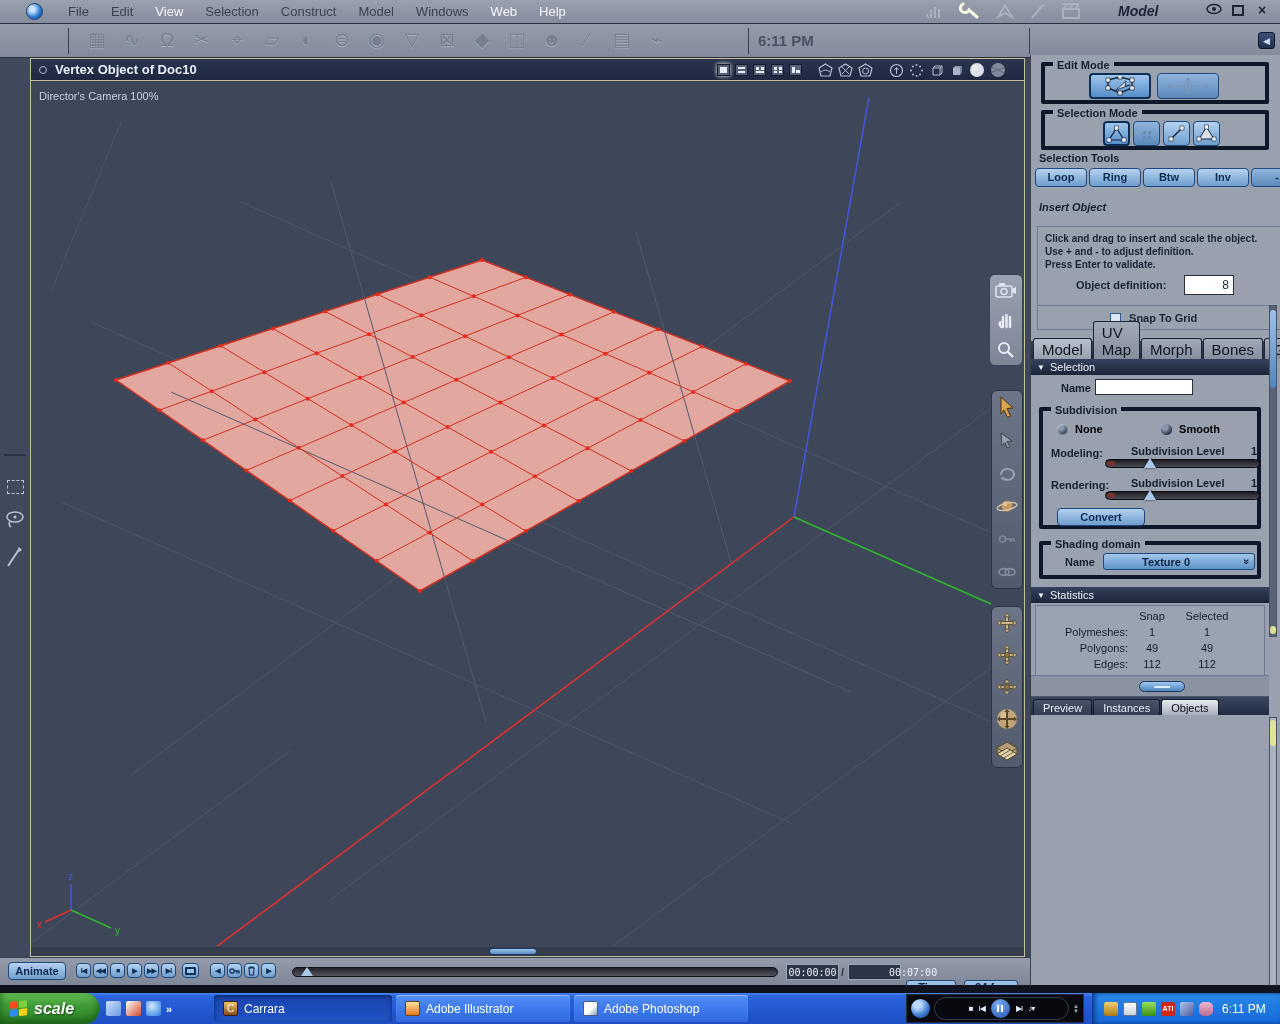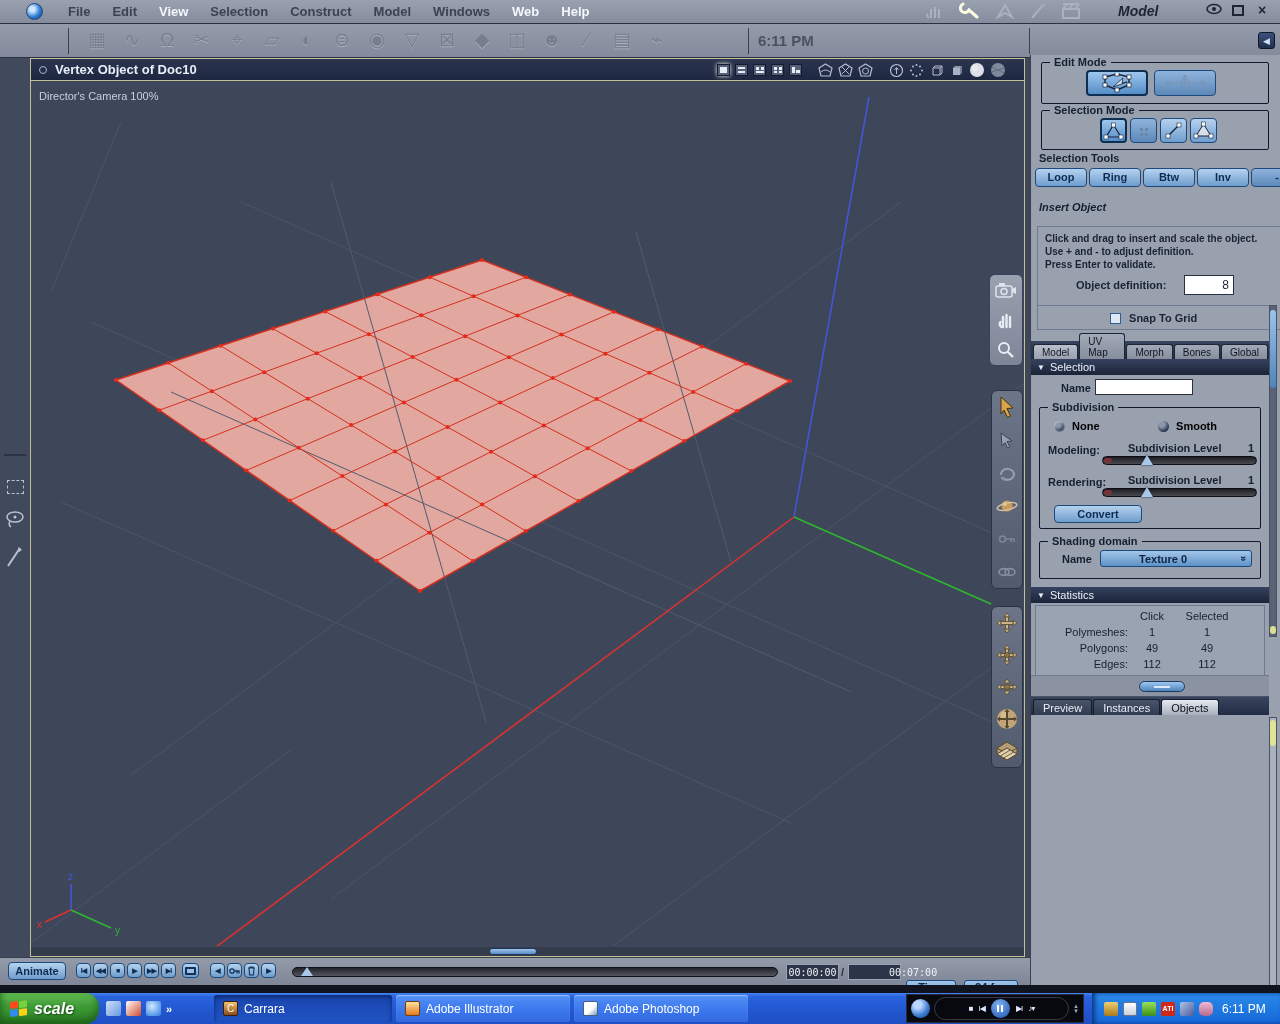--- a/index.html
+++ b/index.html
@@ -8,21 +8,21 @@
   #root { position:relative; width:1280px; height:1024px; background:#3e4759; }
 
   
   #menubar { position:absolute; left:0; top:0; width:1280px; height:24px;
     background:linear-gradient(#99a0af,#858c9d); border-bottom:1px solid #2a3142;
     display:flex; align-items:center; }
   #logo { width:17px; height:17px; border-radius:50%; margin-left:26px;
     background:radial-gradient(circle at 35% 35%, #cfe6ff 0 18%, #2f7fd4 55%, #0b3f86 100%);
     border:1px solid #23466e; }
   #menu-items { display:flex; margin-left:14px; gap:0; }
-  .menu-item { padding:3px 11px; color:#3c4250; font-weight:bold; font-size:13px; cursor:default; }
+  .menu-item { padding:3px 11px; color:#3c4250; font-weight:normal; font-size:13px; cursor:default; }
   .menu-item.bright { color:#f4f7fc; }
   #mode-icons { position:absolute; left:925px; top:1px; display:flex; gap:14px; align-items:center; }
   .mode-ico svg { display:block; }
   #mode-label { position:absolute; left:1118px; top:3px; font-style:italic; font-weight:bold;
     font-size:14px; color:#1c2435; }
   #win-btns { position:absolute; right:10px; top:3px; display:flex; gap:10px; align-items:center; color:#1c2435; }
   #win-btns .wb { width:16px; height:14px; text-align:center; line-height:14px; font-weight:bold; }
 
   
   #toolbar2 { position:absolute; left:0; top:24px; width:1280px; height:34px;
@@ -69,21 +69,21 @@
     background:linear-gradient(#9aa2b1,#7d8597); border:1px solid #39425a; }
   #tool-pod { left:960px; top:308px; width:32px; padding:4px 0; gap:9px;
     background:linear-gradient(#6d7689,#525b6e); border:1px solid #2c3344; }
   #move-pod { left:960px; top:524px; width:32px; padding:4px 0; gap:8px;
     background:linear-gradient(#6d7689,#525b6e); border:1px solid #2c3344; }
   .pod-btn { width:26px; height:24px; display:flex; align-items:center; justify-content:center; }
 
   
   #right-panel { position:absolute; left:1030px; top:55px; width:250px; height:938px;
     background:#99a1af; border-left:1px solid #39414f; }
-  .grp { position:absolute; border:1px solid #0f172a; border-radius:2px; }
+  .grp { position:absolute; border:4px solid #0f172a; border-radius:2px; }
   .grp-legend { position:absolute; top:-7px; left:8px; background:#99a1af; padding:0 4px;
     font-weight:bold; color:#15202f; }
   .blue-btn { background:linear-gradient(#b5d2ef,#6f9dcd); border:1px solid #1d4a7c; border-radius:4px;
     color:#0e2c52; font-weight:bold; text-align:center; cursor:default; }
   .blue-btn.pressed { background:linear-gradient(#9fc6ec,#558ec8); border:2px solid #0d2f54; }
   .blue-btn.dim { background:linear-gradient(#8fb4dc,#5d88b8); }
   #sel-tools { position:absolute; left:4px; top:113px; display:flex; gap:2px; }
   .sel-tool-btn { width:52px; height:19px; line-height:17px; font-size:11px; }
   .lbl { position:absolute; color:#15202f; }
   .lbl.b { font-weight:bold; }
@@ -91,21 +91,21 @@
   #insert-box { position:absolute; left:6px; top:171px; width:276px; height:104px;
     border:1px solid #6d7a92; color:#1a2333; }
   #insert-box .line { position:absolute; left:7px; font-size:10px; font-weight:bold; }
   #objdef-input { position:absolute; left:146px; top:48px; width:50px; height:20px;
     background:#fff; border:1px solid #2a3040; text-align:right; padding-right:4px; font-size:12px; line-height:18px; }
   #insert-div { position:absolute; left:0; top:78px; width:234px; height:1px; background:#6d7a92; }
   .cb { display:inline-block; width:11px; height:11px; background:#dfe7f2; border:1px solid #2b5d96; vertical-align:-2px; }
 
   #panel-tabs { position:absolute; left:0; top:286px; width:238px; height:18px;
     background:linear-gradient(#39445e,#222c44); padding-left:2px; display:flex; align-items:flex-end; }
-  .ptab { padding:2px 8px 1px; font-size:10px; color:#10161f; margin-right:1px;
+  .ptab { padding:2px 8px 1px; font-size:15px; color:#10161f; margin-right:1px;
     background:linear-gradient(#a2aab8,#868e9e); border:1px solid #1c2638; border-bottom:none;
     border-radius:3px 3px 0 0; }
   .ptab.active { background:linear-gradient(#b8c0cc,#99a1af); }
   #panel-body { position:absolute; left:0; top:304px; width:238px; height:316px; background:#99a1af; }
   .sec-head { position:absolute; left:0; width:238px; height:16px; background:linear-gradient(#35415f,#1b2438);
     color:#eaf0fa; display:flex; align-items:center; gap:5px; padding-left:6px; font-size:11px; }
   .sec-head .arr { font-size:8px; }
   .txt-input { background:#fff; border:1px solid #2a3040; height:16px; }
   .radio { display:inline-block; width:11px; height:11px; border-radius:50%;
     background:radial-gradient(circle at 35% 30%, #8b97ad 0 25%, #2c3850 70%, #141d30 100%); vertical-align:-2px; }
@@ -787,21 +787,21 @@
       </div>
 
       <div class="sec-head" style="top:228px;">
         <span class="arr">▼</span>
         <span>Statistics</span>
       </div>
 
       <div id="stats-box" style="top:246px;">
         <div id="stats-grid">
             <span class="c0"></span>
-            <span class="c1 ">Click</span>
+            <span class="c1 ">Snap</span>
             <span class="c2 ">Selected</span>
             <span class="c0">Polymeshes:</span>
             <span class="c1">1</span>
             <span class="c2">1</span>
             <span class="c0">Polygons:</span>
             <span class="c1">49</span>
             <span class="c2">49</span>
             <span class="c0">Edges:</span>
             <span class="c1">112</span>
             <span class="c2">112</span>

